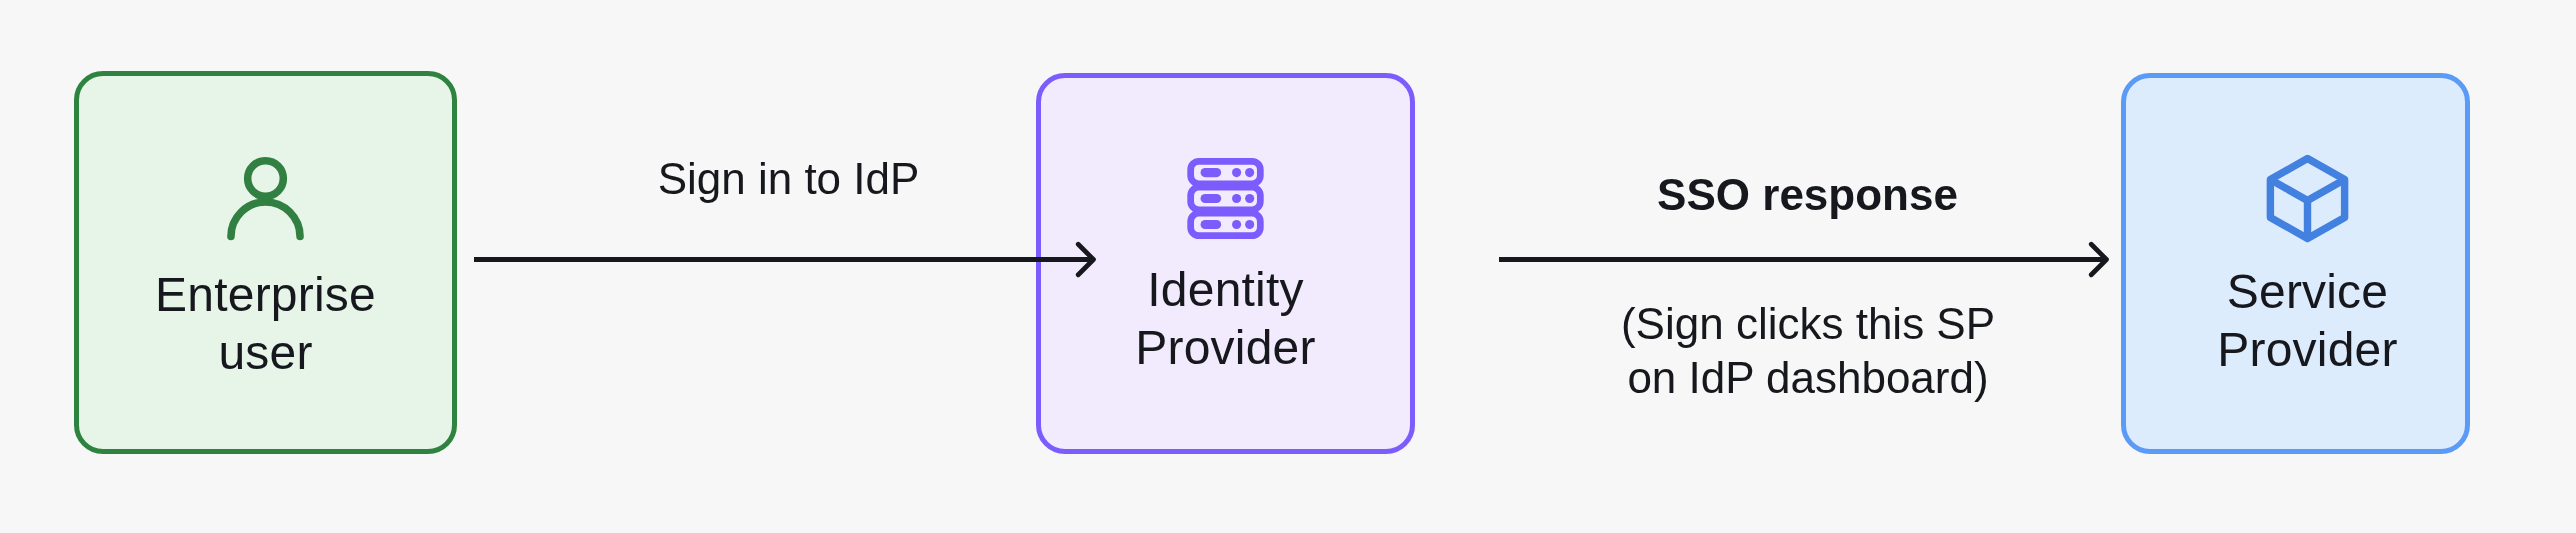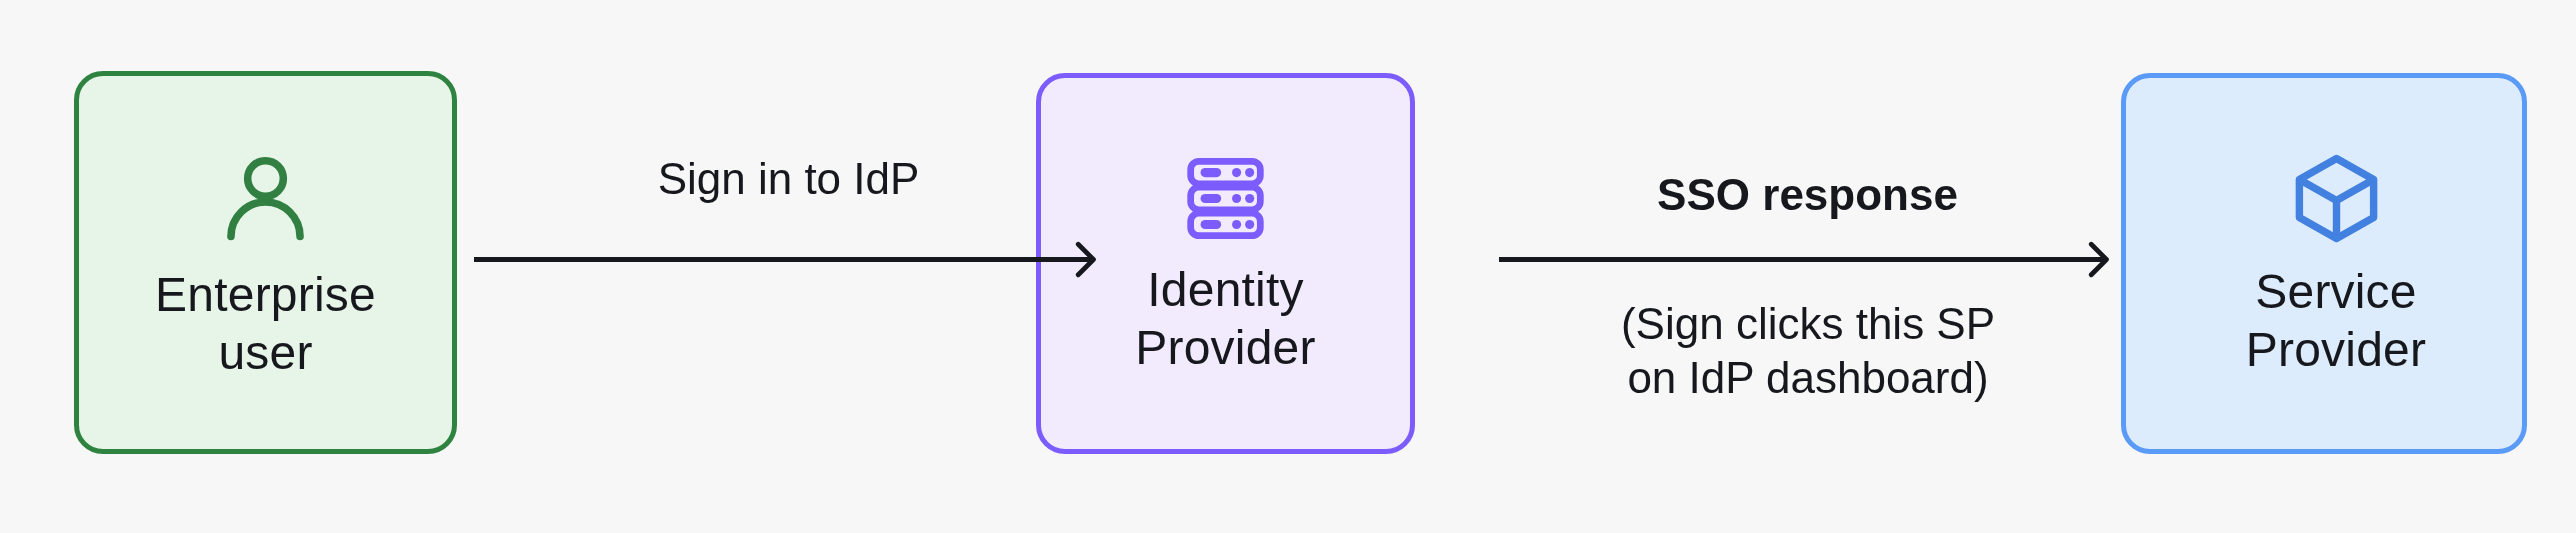--- a/index.html
+++ b/index.html
@@ -59,21 +59,21 @@
     left: 1036px;
     top: 73px;
     width: 379px;
     height: 381px;
     background: #f2ebfd;
     border-color: #7c5cfc;
   }
   #node-sp {
     left: 2121px;
     top: 73px;
-    width: 406px;
+    width: 349px;
     height: 381px;
     background: #ddecfd;
     border-color: #5b9bf8;
     padding-left: 24px;
   }
 
   
   .edge {
     position: absolute;
   }

